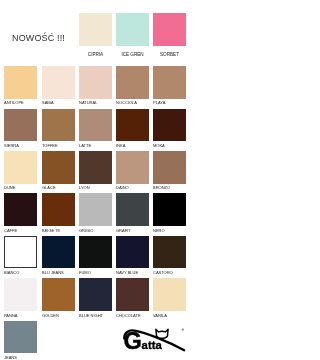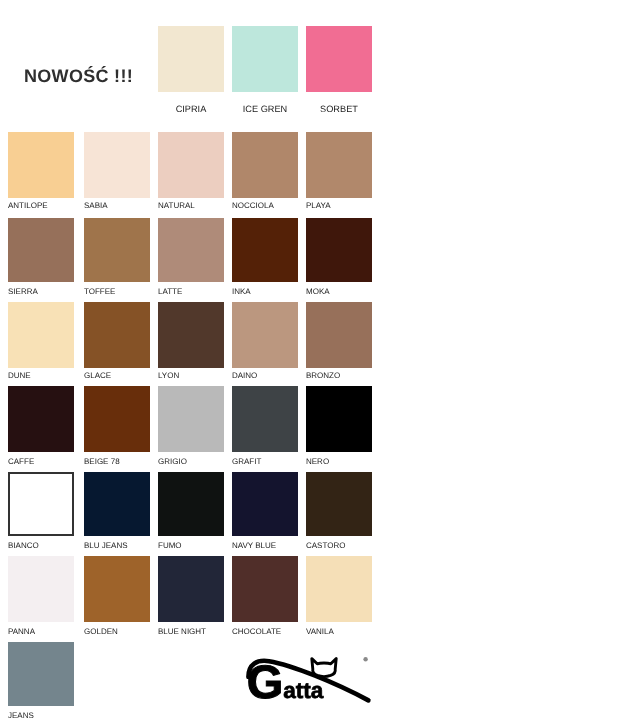--- a/index.html
+++ b/index.html
@@ -1,20 +1,20 @@
 <!DOCTYPE html>
 <html><head>
 <meta charset="utf-8">
 <style>
   html,body{margin:0;padding:0;}
   body{width:191px;height:360px;background:#fff;overflow:hidden;
        font-family:"Liberation Sans",sans-serif;-webkit-font-smoothing:antialiased;}
   .page{position:relative;width:191px;height:360px;}
   .title,.lab,.toplab{will-change:transform;}
-  .title{position:absolute;left:11.8px;top:33.5px;font-size:9px;font-weight:bold;
+  .title{position:absolute;left:11.8px;top:33.5px;font-size:9px;font-weight:normal;
          color:#2f2f2f;letter-spacing:0.15px;white-space:nowrap;line-height:8px;}
   .cell{position:absolute;}
   .sw{display:block;}
   .lab{font-size:4px;color:#1c1c1c;letter-spacing:0px;white-space:nowrap;
        position:absolute;left:0;top:35.2px;line-height:4px;font-weight:normal;}
   .toplab{font-size:4.6px;color:#1c1c1c;letter-spacing:0px;text-align:center;
          position:absolute;left:-4px;right:-4px;top:39.4px;line-height:4.6px;}
   .logo{position:absolute;overflow:visible;}
   .logo-g{font-family:"Liberation Sans",sans-serif;font-size:23.5px;font-weight:bold;
           fill:#000;stroke:#000;stroke-width:0.5px;}

